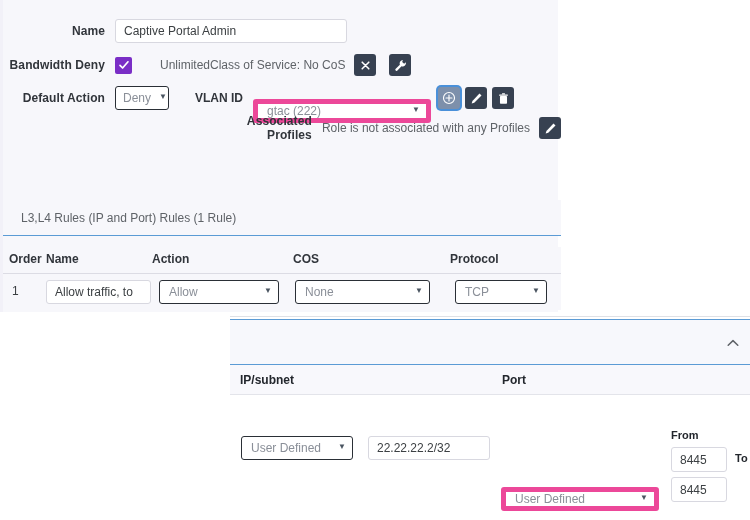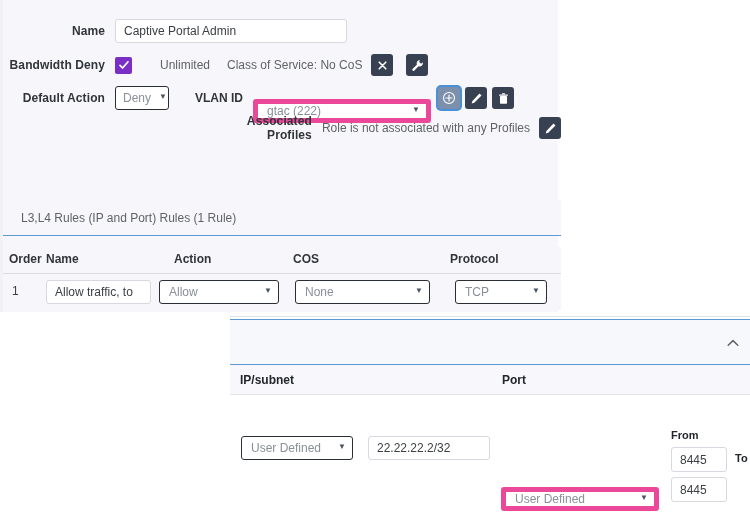--- a/index.html
+++ b/index.html
@@ -280,21 +280,21 @@
     </div>
 
     <div class="form-row" style="top:52px;height:26px;">
       <div class="row-label">Bandwidth Deny</div>
       <span class="cbox" style="background:#7A2EC6;">
         <svg width="12" height="12" viewBox="0 0 12 12" aria-hidden="true">
           <path d="M2 6.3 L4.6 9 L10 2.8" stroke="#ffffff" stroke-width="1.7" fill="none" stroke-linecap="round" stroke-linejoin="round"></path>
         </svg>
       </span>
       <span class="plain-text" style="margin-left:28px;">Unlimited</span>
-      <span class="plain-text" style="margin-left:17px;">Class of Service: No CoS</span>
+      <span class="plain-text" style="">Class of Service: No CoS</span>
       <button class="sqbtn" style="margin-left:9px;">
         <svg width="11" height="11" viewBox="0 0 12 12" aria-hidden="true">
           <path d="M2.4 2.4 L9.6 9.6 M9.6 2.4 L2.4 9.6" stroke="#ffffff" stroke-width="1.7" stroke-linecap="round"></path>
         </svg>
       </button>
       <button class="sqbtn" style="margin-left:13px;">
         <svg width="13" height="13" viewBox="0 0 14 14" aria-hidden="true">
           <path d="M9.6 1.2 a3.6 3.6 0 0 0 -3.3 4.9 L1.6 10.8 a1.3 1.3 0 0 0 1.8 1.8 l4.7 -4.7 a3.6 3.6 0 0 0 4.6 -4.5 L10.9 5.2 L8.8 3.1 Z" fill="#ffffff"></path>
         </svg>
       </button>
@@ -342,21 +342,21 @@
     </div>
 
 
     <div class="section-bar" style="top:200px;">
       <span>L3,L4 Rules (IP and Port) Rules (1 Rule)</span>
     </div>
 
     <div class="tbl-head" style="top:247px;">
       <span class="th" style="left:6px;">Order</span>
       <span class="th" style="left:43px;">Name</span>
-      <span class="th" style="left:171px;text-align:right;">Action</span>
+      <span class="th" style="left:149px;text-align:right;">Action</span>
       <span class="th" style="left:290px;">COS</span>
       <span class="th" style="left:447px;">Protocol</span>
     </div>
 
     <div class="tbl-row" style="top:274px;">
       <span class="cell order-num" style="left:9px;">1</span>
       <input class="txt rulename-input cell" style="left: 43px;" type="text" value="Allow traffic, to">
       <div class="sel action-sel cell" style="left:156px;">
         <span>Allow</span>
         <span class="caret">▼</span>

